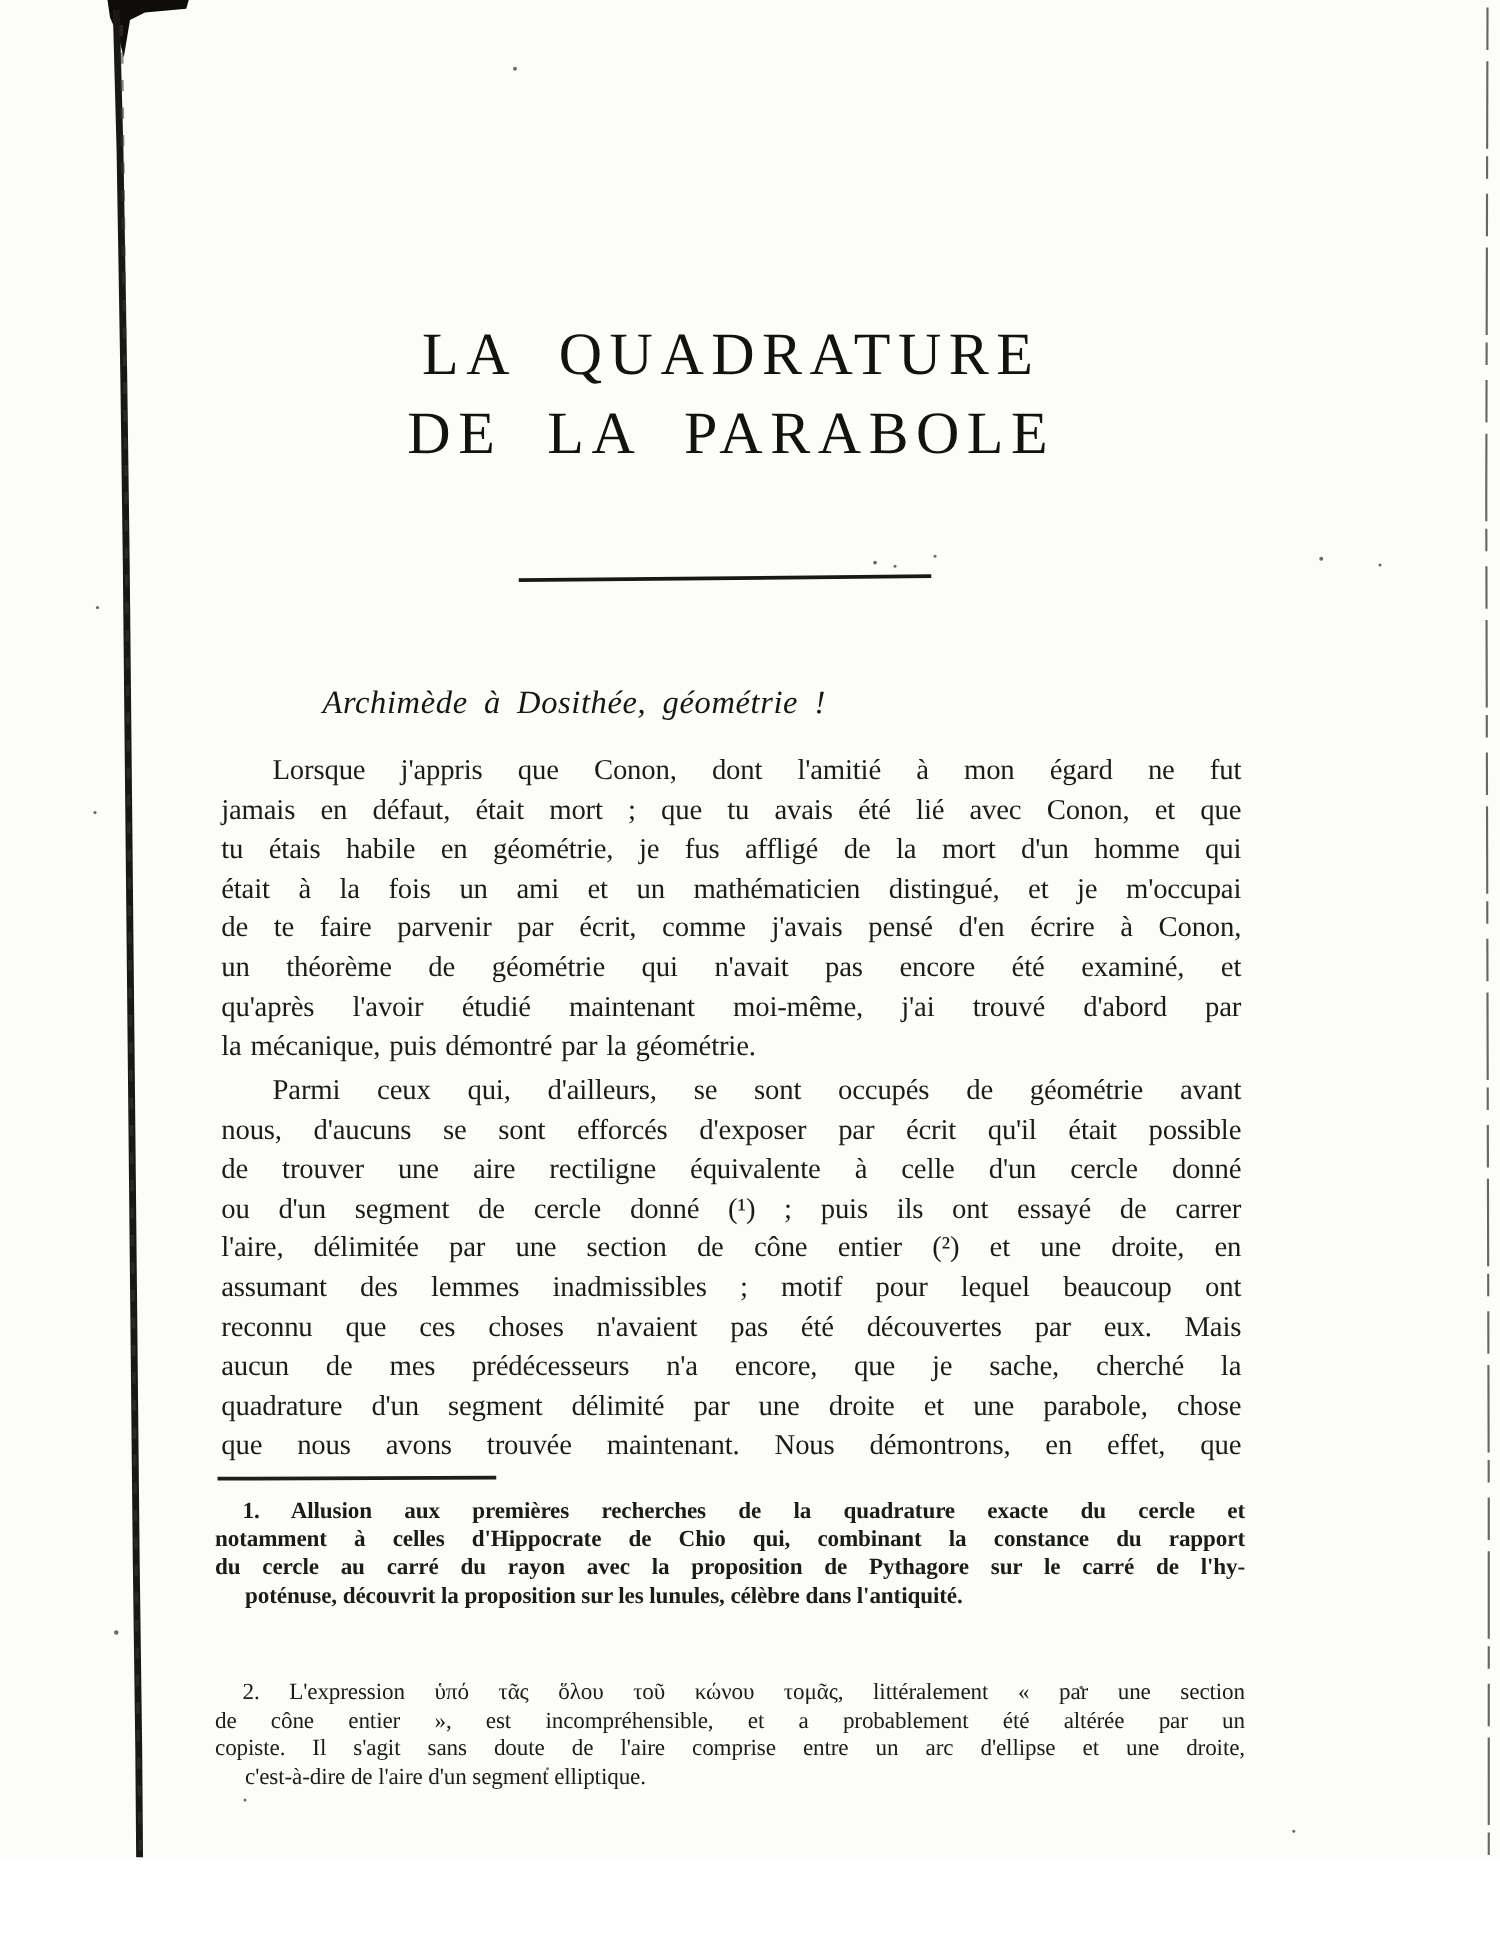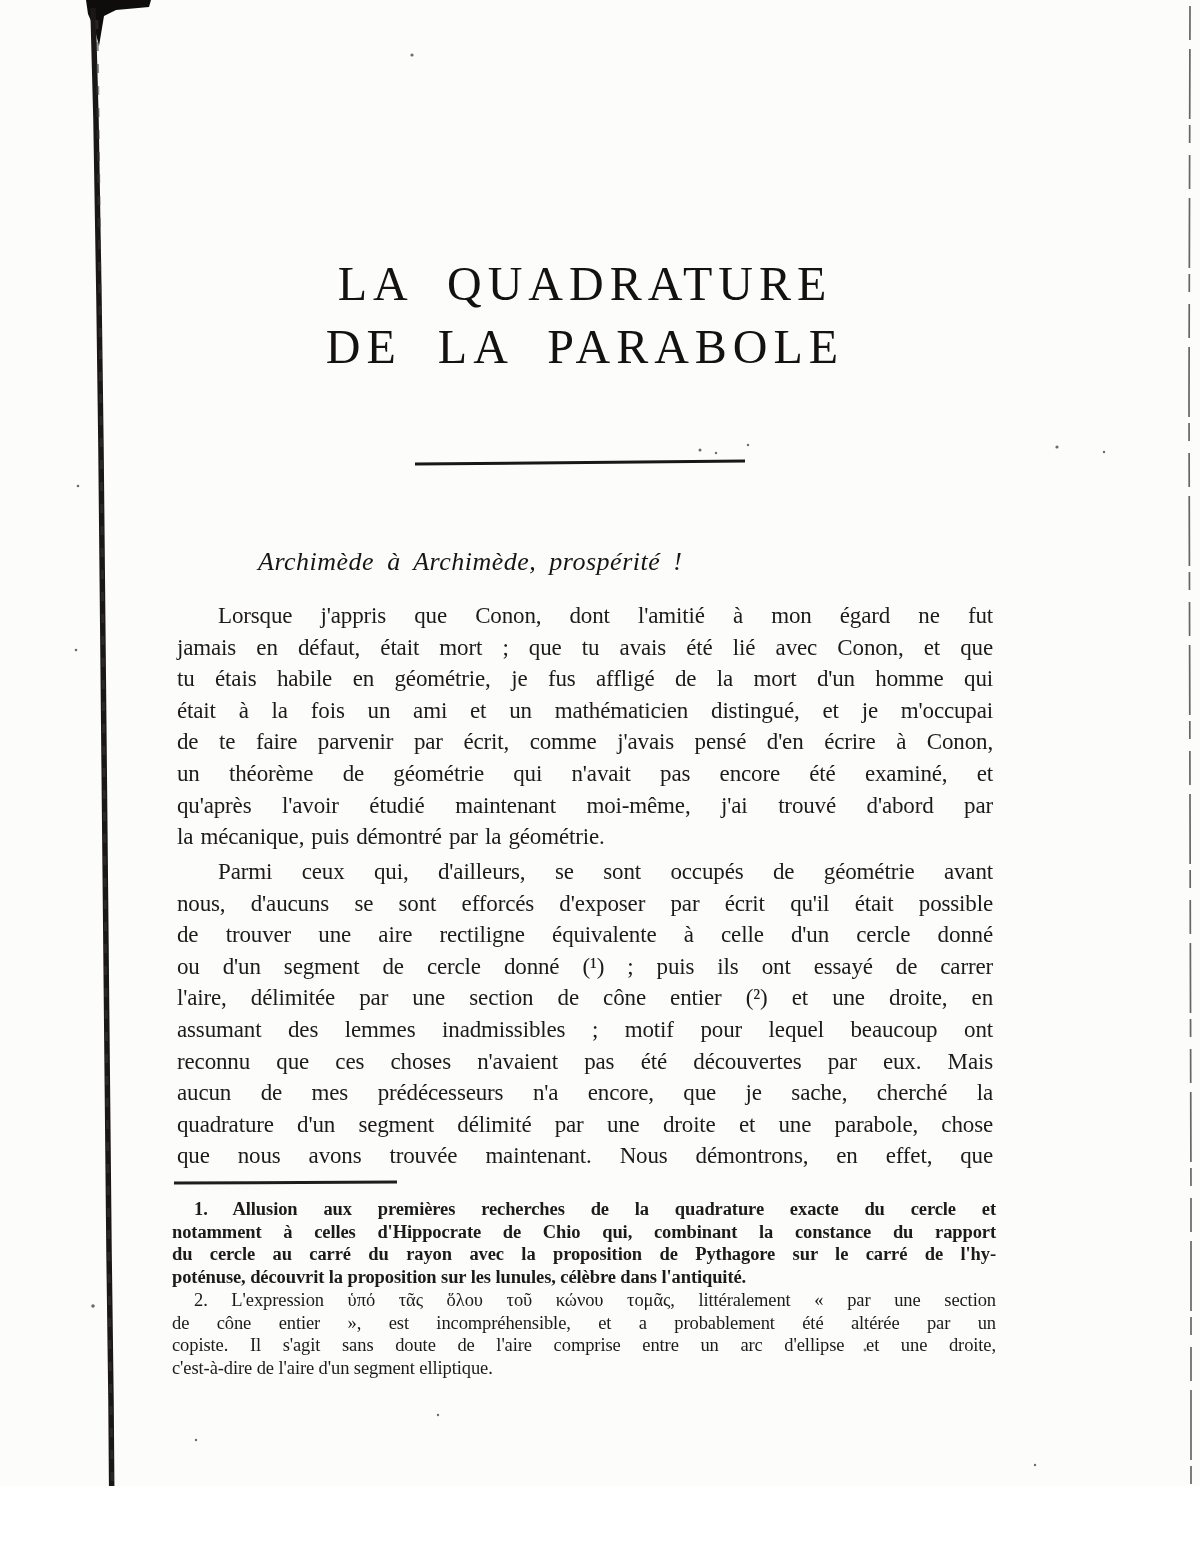--- a/index.html
+++ b/index.html
@@ -45,28 +45,28 @@
   }
   .bl.ind{text-indent:41px;}
   .bl.last{text-align-last:left;}
 
   .footnote-rule{
     position:absolute;top:1181px;left:-3px;width:223px;height:3px;
     background:#201e1c;transform:rotate(-0.25deg);
   }
   .fn{position:absolute;left:-5px;width:824px;}
   .fn1{top:1198px;font-weight:bold;}
-  .fn2{top:1289px;}
+  .fn2{top:1343px;}
   .fl{
     font-size:18.5px;line-height:22.6px;
     letter-spacing:-0.1px;
     text-align:justify;text-align-last:justify;
   }
   .fl.ind{text-indent:22px;}
-  .fl.last{text-align-last:left;}
+  .fl.last{text-align-last:left;margin-left:24px;}
 </style>
 </head>
 <body>
 
 <div class="page">
 
   <svg class="artifacts" viewBox="0 0 1200 1553" aria-hidden="true">
     <polygon points="86,0 151,0 149,7 116,10 104,16 99,46 95,30 88,14" fill="#0e0d0c"></polygon>
     <polyline points="93,8 96,120 99,300 101,450 103,650 105,850 107,1050 109,1250 111,1400 112,1528" fill="none" stroke="#1a1816" stroke-width="5.5"></polyline>
     <polyline points="97,20 100,300 103,650 106,1000 110,1350 113,1520" fill="none" stroke="#3a3632" stroke-width="3" stroke-dasharray="9 13" opacity="0.55"></polyline>
@@ -90,21 +90,21 @@
 
   <div class="content">
 
     <div class="title">
       <div>LA QUADRATURE</div>
       <div>DE LA PARABOLE</div>
     </div>
 
     <div class="title-rule"></div>
 
-    <div class="salutation">Archimède à Archimède, prospérité !</div>
+    <div class="salutation">Archimède à Dosithée, géométrie !</div>
 
     <div class="para p1">
       <div class="bl ind">Lorsque j'appris que Conon, dont l'amitié à mon égard ne fut</div>
       <div class="bl">jamais en défaut, était mort ; que tu avais été lié avec Conon, et que</div>
       <div class="bl">tu étais habile en géométrie, je fus affligé de la mort d'un homme qui</div>
       <div class="bl">était à la fois un ami et un mathématicien distingué, et je m'occupai</div>
       <div class="bl">de te faire parvenir par écrit, comme j'avais pensé d'en écrire à Conon,</div>
       <div class="bl">un théorème de géométrie qui n'avait pas encore été examiné, et</div>
       <div class="bl">qu'après l'avoir étudié maintenant moi-même, j'ai trouvé d'abord par</div>
       <div class="bl last">la mécanique, puis démontré par la géométrie.</div>

